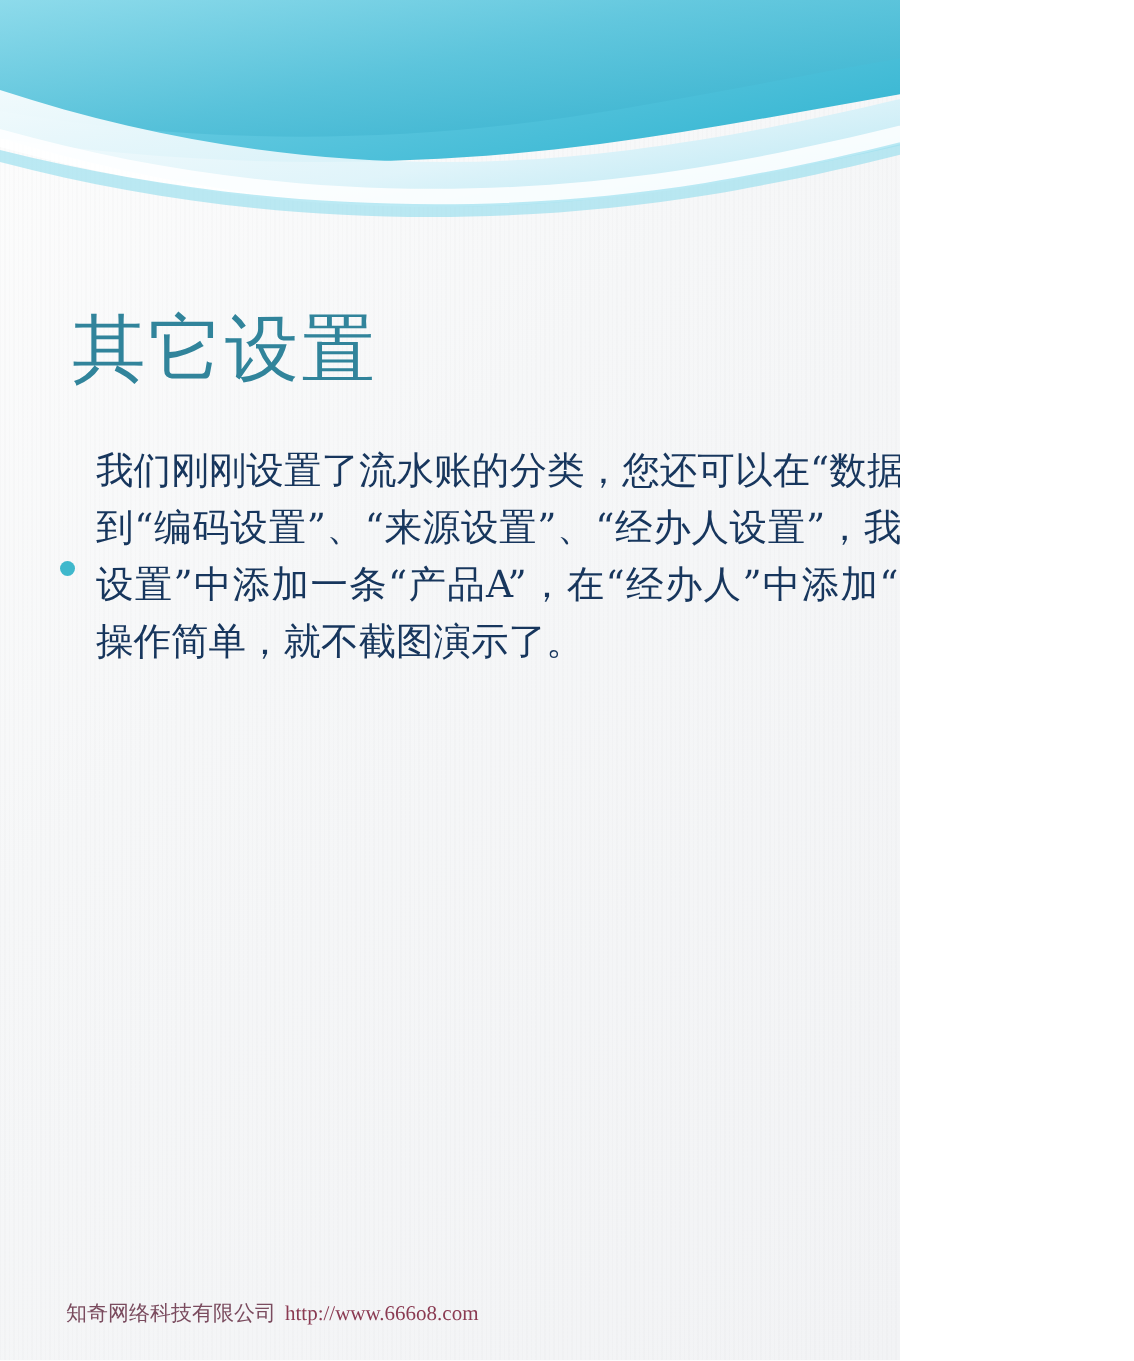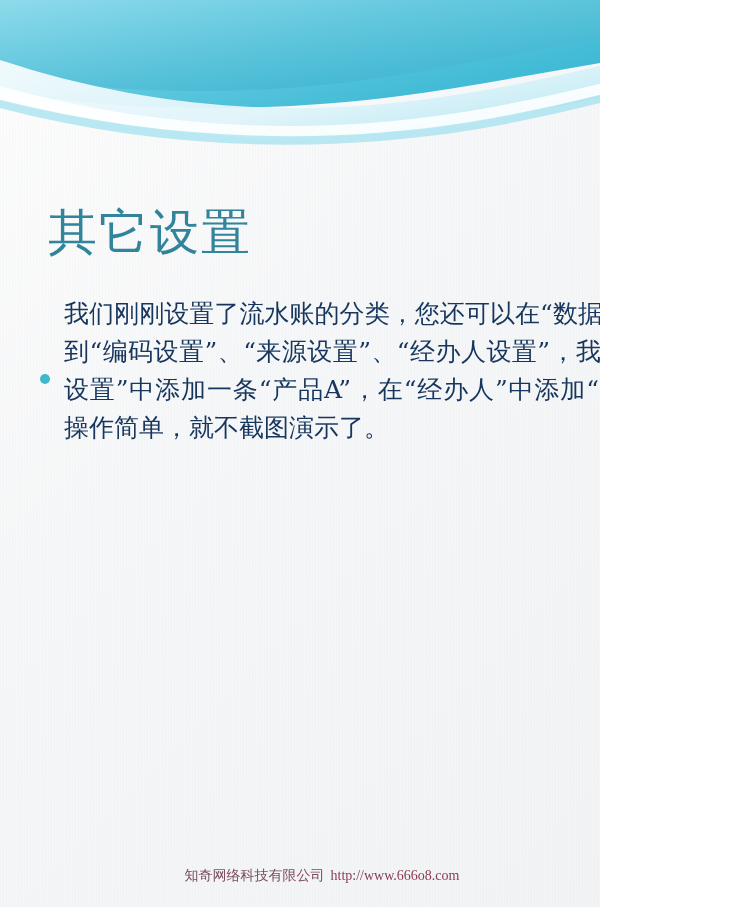--- a/index.html
+++ b/index.html
@@ -73,21 +73,21 @@
     line-height: 1.52;
     color: #17365d;
     text-align: justify;
     font-family: "DejaVu Serif", "Liberation Serif", serif;
   }
   .footer {
     position: absolute;
     left: 0;
     right: 0;
     bottom: 22px;
-    text-align: center;
+    text-align: left;
     font-size: 14px;
     color: #7a4b5e;
     font-family: "DejaVu Serif", "Liberation Serif", serif;
     margin-left: 44px;
   }
   .footer .url {
     color: #8a3a52;
     margin-left: 6px;
     font-family: "Liberation Serif", serif;
   }

